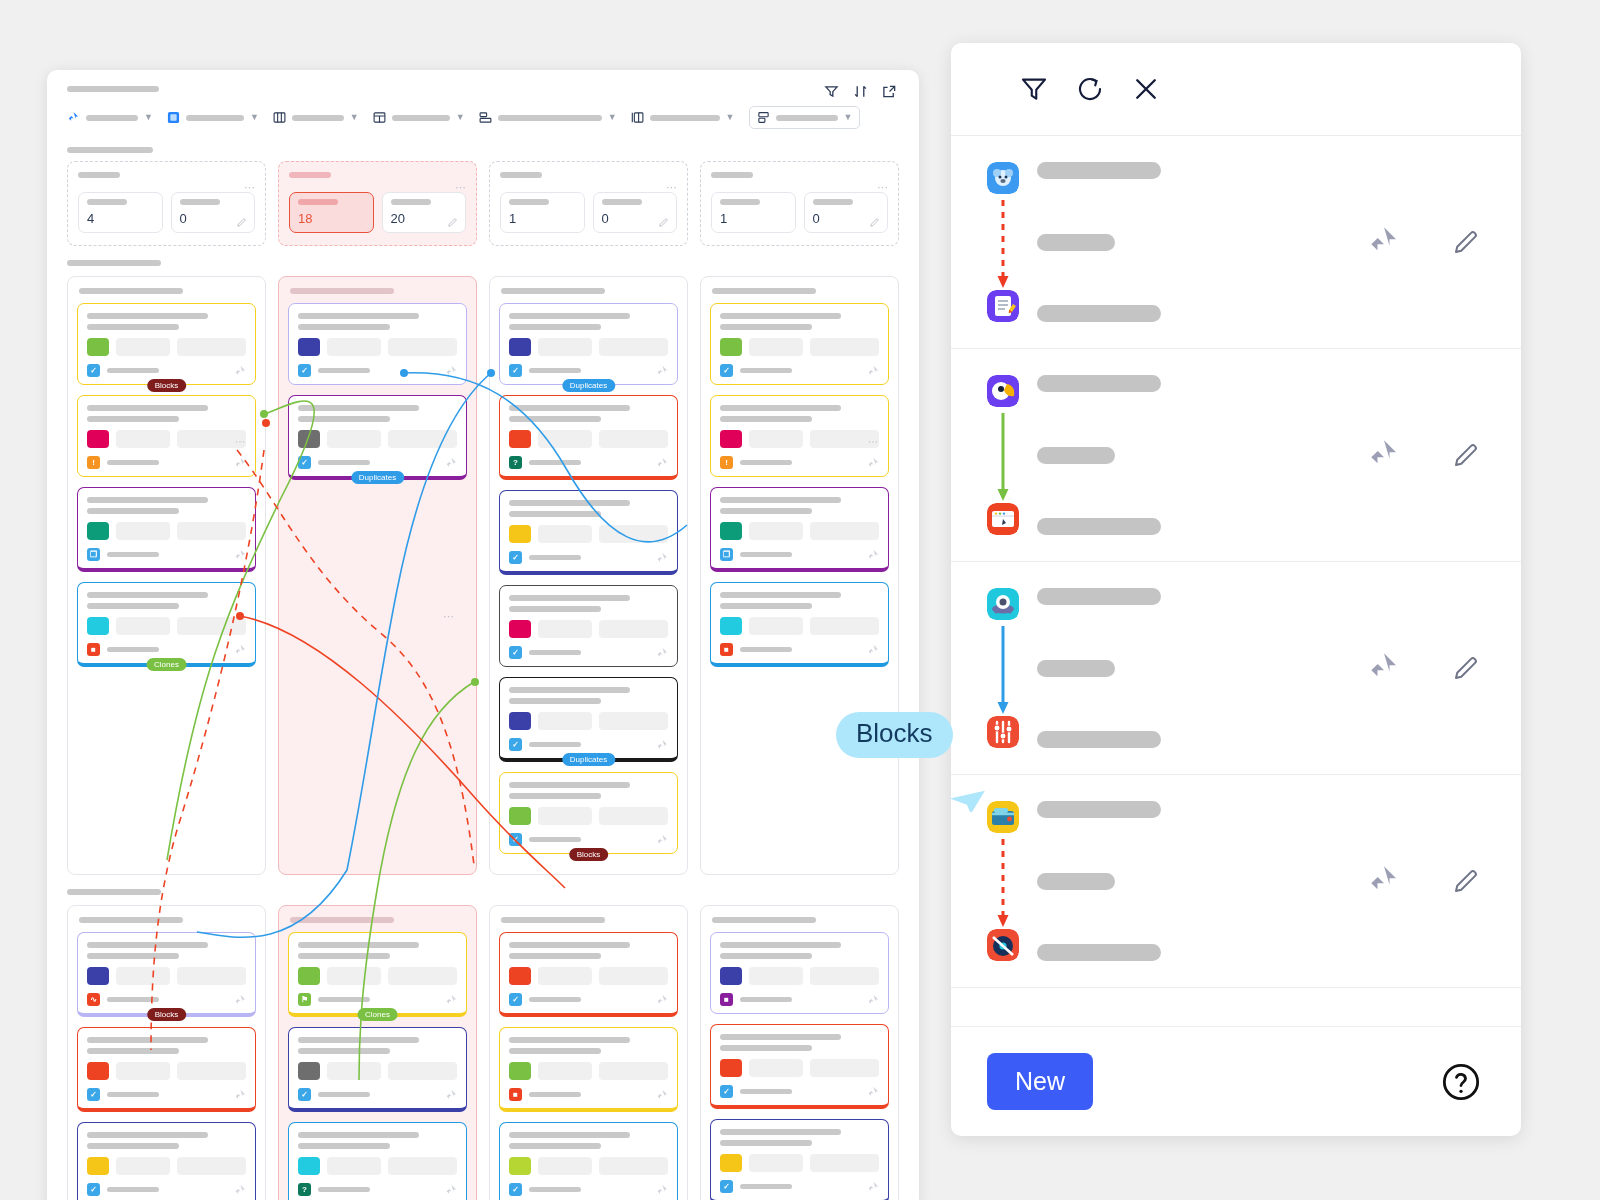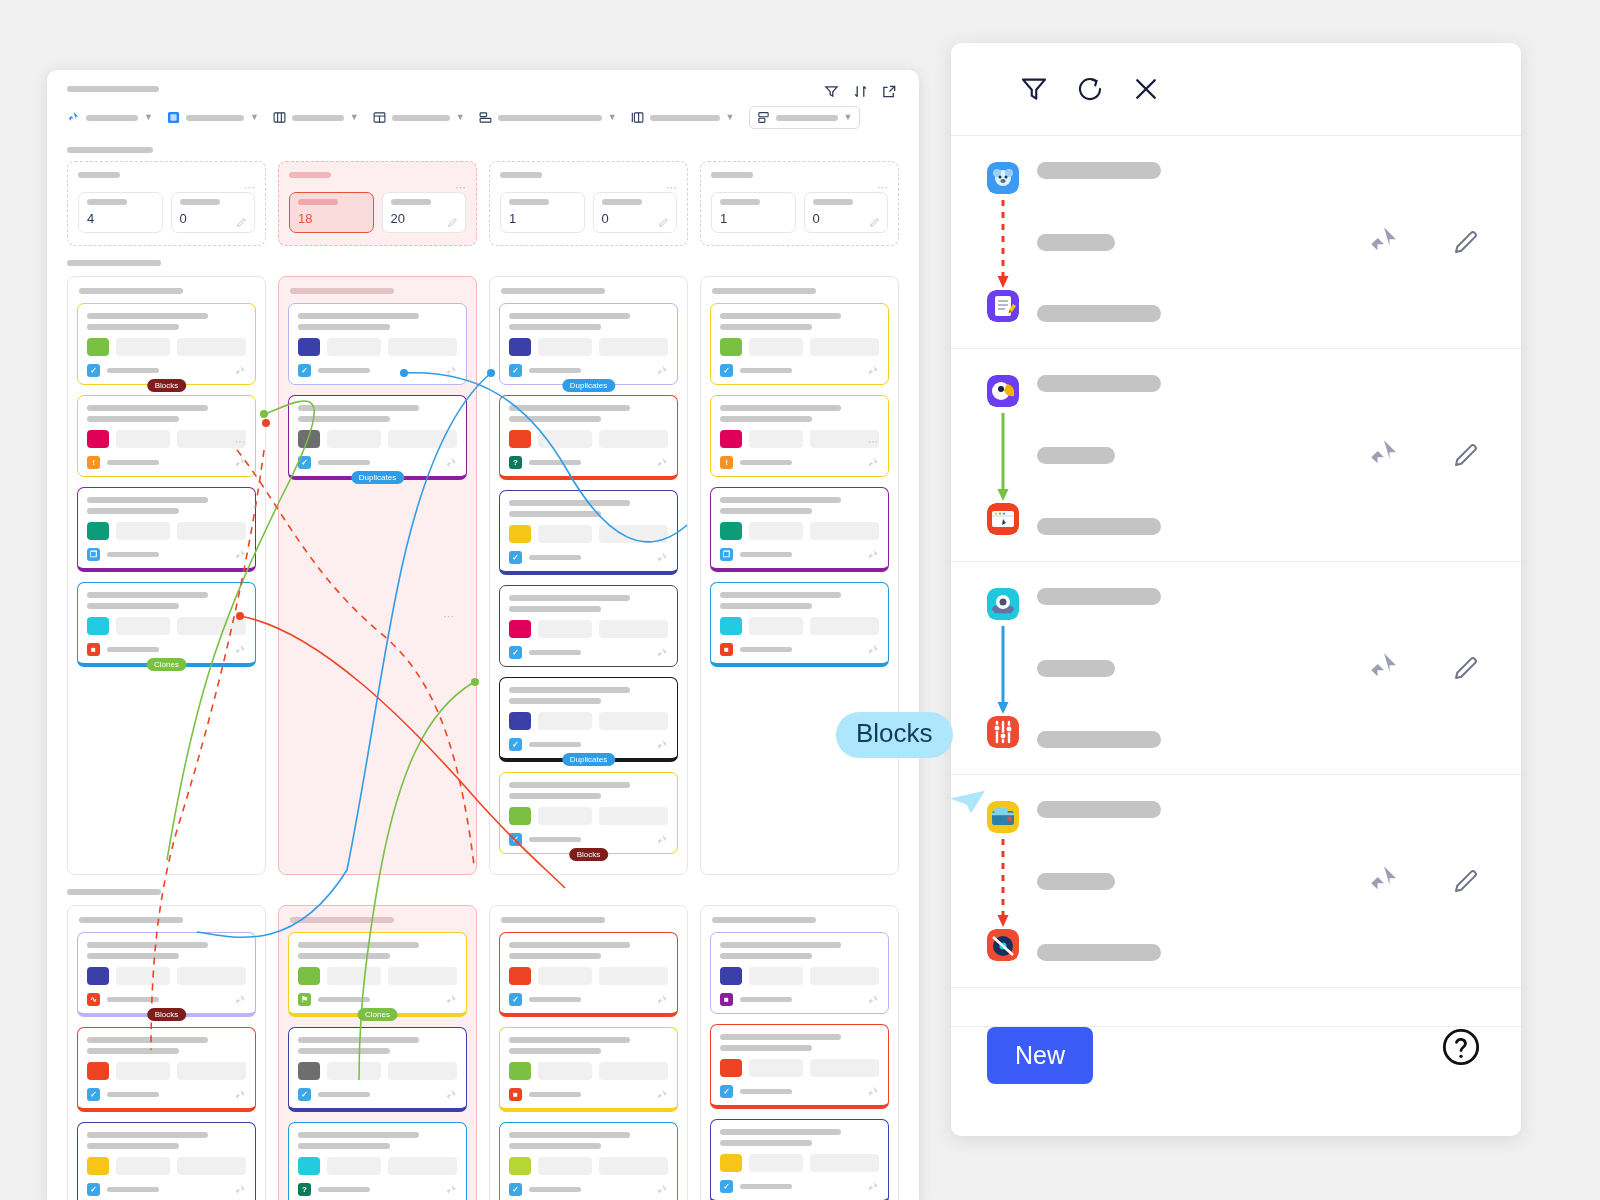--- a/index.html
+++ b/index.html
@@ -148,21 +148,21 @@
   .appicon.bot { bottom:0; }
   .dep-lines { flex:1; margin-left:4px; display:flex; flex-direction:column; justify-content:space-between; height:160px; }
   .dep-bar { height:17px; background:#c4c4c4; border-radius:9px; }
   .dep-bar.w1 { width:124px; }
   .dep-bar.w2 { width:78px; }
   .dep-bar.w3 { width:124px; }
   .dep-actions { display:flex; align-items:center; gap:50px; flex:0 0 auto; }
   .dep-jira { width:34px; height:34px; opacity:.85; cursor:pointer; }
   .dep-pen { width:30px; height:30px; color:#6f7487; cursor:pointer; }
   #panel-footer {
-    height:110px; display:flex; align-items:flex-start; justify-content:space-between;
+    height:110px; display:flex; align-items:center; justify-content:space-between;
     padding:0 40px 0 36px; border-top:1px solid #ececec;
   }
   #new-btn {
     background:#3b5cf6; color:#fff; border:none; border-radius:8px;
     font-size:25px; padding:14px 28px; cursor:pointer;
     font-family:"Liberation Sans", sans-serif;
   }
   #help-ico { width:40px; height:40px; color:#111; cursor:pointer; }
 </style>
 </head>

